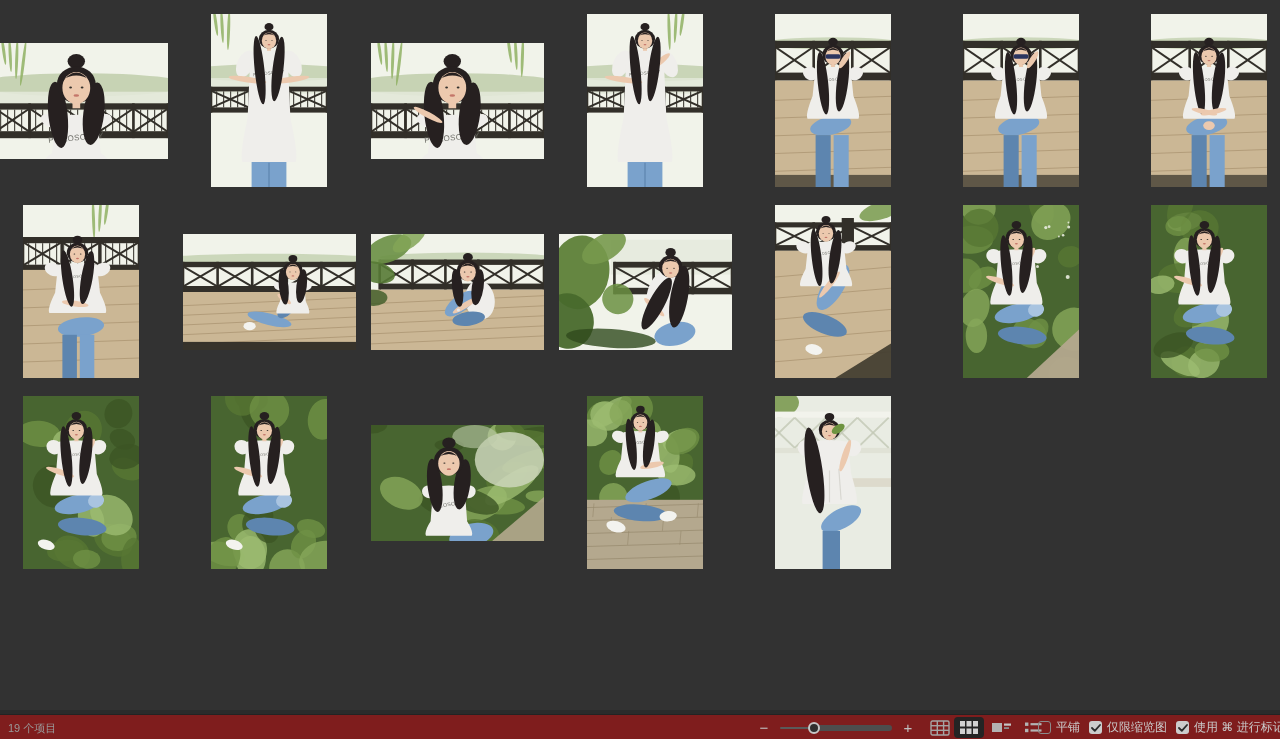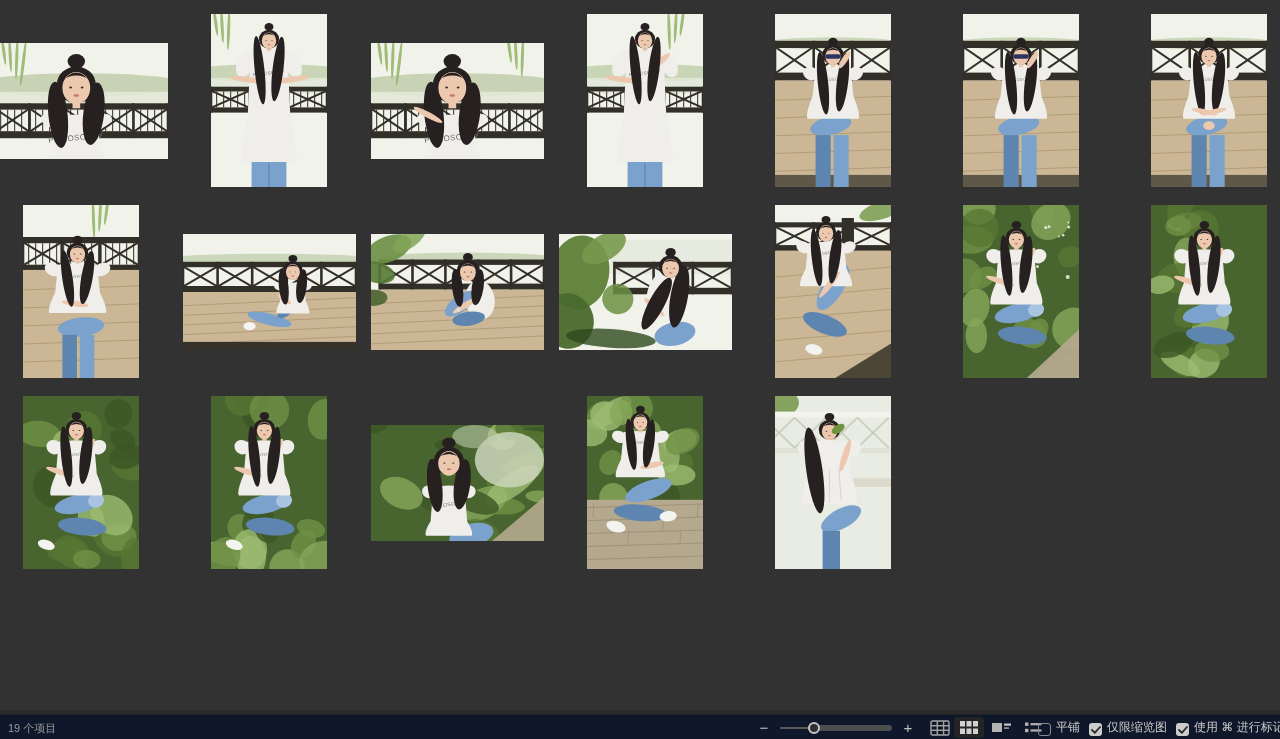--- a/index.html
+++ b/index.html
@@ -4,37 +4,37 @@
 <style>
   * { margin:0; padding:0; box-sizing:border-box; }
   html,body { width:1280px; height:739px; overflow:hidden; }
   body { font-family:"Liberation Sans", sans-serif; background:#323232; }
   .app { position:relative; width:1280px; height:739px; background:#323232; overflow:hidden; }
   .grid { position:absolute; left:0; top:0; right:0; bottom:25px; }
   .photo { position:absolute; overflow:hidden; }
   .photo svg { display:block; }
   .statusbar {
     position:absolute; left:0; right:0; bottom:0; height:25px;
-    background:#0f172a; border-top:1px solid #232323;
+    background:#7f1d1d; border-top:1px solid #232323;
     box-shadow:0 -4px 0 rgba(0,0,0,0.12);
   }
   .count { position:absolute; left:8px; top:6px; font-size:11px; color:#9a9a9a; }
   .zoomctl { position:absolute; left:756px; top:0; height:25px; display:flex; align-items:center; }
   .zbtn { color:#c0c0c0; font-size:15px; width:16px; text-align:center; line-height:1; cursor:default; }
   .slider { position:relative; width:112px; height:14px; margin:0 8px; }
   .track { position:absolute; left:0; top:6px; height:2px; background:#5a5a5a; border-radius:1px; }
   .fill  { position:absolute; right:0; top:4px; height:6px; background:#4d4d4d; border-radius:3px; }
   .handle{ position:absolute; top:1px; width:12px; height:12px; border-radius:50%;
            background:#2f2f2f; border:2px solid #c6c6c6; }
   .gridbtn { position:absolute; left:930px; top:0; height:25px; display:flex; align-items:center; }
   .views { position:absolute; left:954px; top:0; height:25px; display:flex; align-items:center; }
   .vbtn { height:21px; padding:3px 6px; border-radius:4px; display:flex; align-items:center; margin-right:2px; }
   .vbtn.active { background:#242424; }
   .toggles { position:absolute; left:1038px; top:0; height:25px; display:flex; align-items:center; white-space:nowrap; }
-  .toggle { display:flex; align-items:flex-end; margin-right:9px; }
+  .toggle { display:flex; align-items:center; margin-right:9px; }
   .cb { width:13px; height:13px; border-radius:3px; margin-right:5px; position:relative; flex:0 0 auto; }
   .cb.off { border:1px solid #8b8b8b; background:transparent; }
   .cb.on  { background:#cccccc; }
   .cb.on svg { position:absolute; left:1.5px; top:3px; }
   .tlabel { font-size:12px; color:#cacaca; }
 </style>
 </head>
 <body>
 
 <div class="app">

